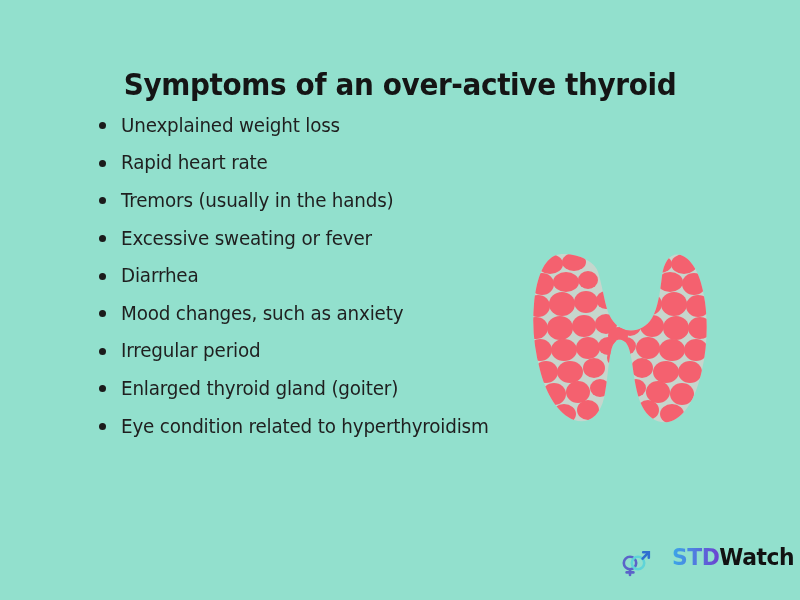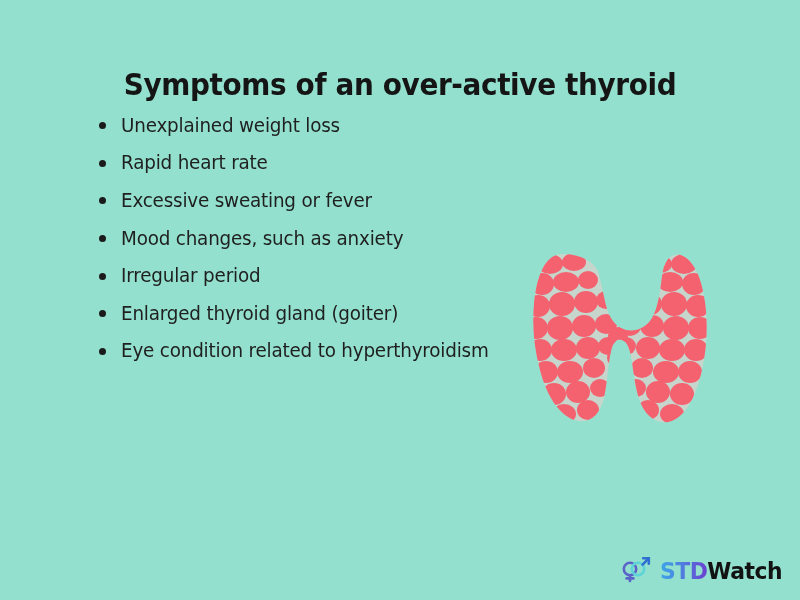--- a/index.html
+++ b/index.html
@@ -95,22 +95,22 @@
   }
 
   
   #brand-logo {
     position: absolute;
     left: 620px;
     top: 544px;
     width: 168px;
     height: 40px;
     display: flex;
-    align-items: flex-end;
-    gap: 6px;
+    align-items: flex-start;
+    gap: 18px;
   }
   #gender-symbols-icon {
     width: 34px;
     height: 34px;
     flex: 0 0 auto;
   }
   #gender-symbols-icon svg {
     display: block;
     width: 34px;
     height: 34px;
@@ -147,21 +147,29 @@
     <li class="symptom-item">
       <span class="symptom-bullet"></span>
       <span class="symptom-text">Unexplained weight loss</span>
     </li>
     <li class="symptom-item">
       <span class="symptom-bullet"></span>
       <span class="symptom-text">Rapid heart rate</span>
     </li>
     <li class="symptom-item">
       <span class="symptom-bullet"></span>
+      <span class="symptom-text">Tremors (usually in the hands)</span>
+    </li>
+    <li class="symptom-item">
+      <span class="symptom-bullet"></span>
       <span class="symptom-text">Excessive sweating or fever</span>
+    </li>
+    <li class="symptom-item">
+      <span class="symptom-bullet"></span>
+      <span class="symptom-text">Diarrhea</span>
     </li>
     <li class="symptom-item">
       <span class="symptom-bullet"></span>
       <span class="symptom-text">Mood changes, such as anxiety</span>
     </li>
     <li class="symptom-item">
       <span class="symptom-bullet"></span>
       <span class="symptom-text">Irregular period</span>
     </li>
     <li class="symptom-item">

